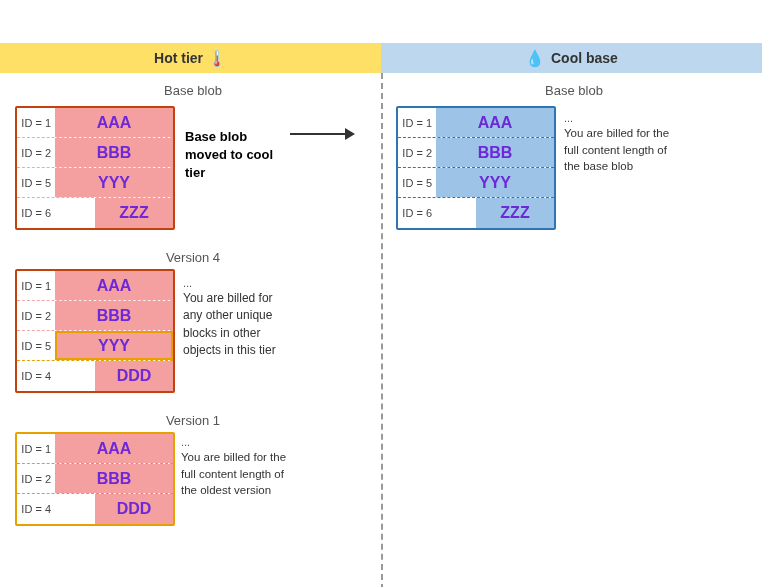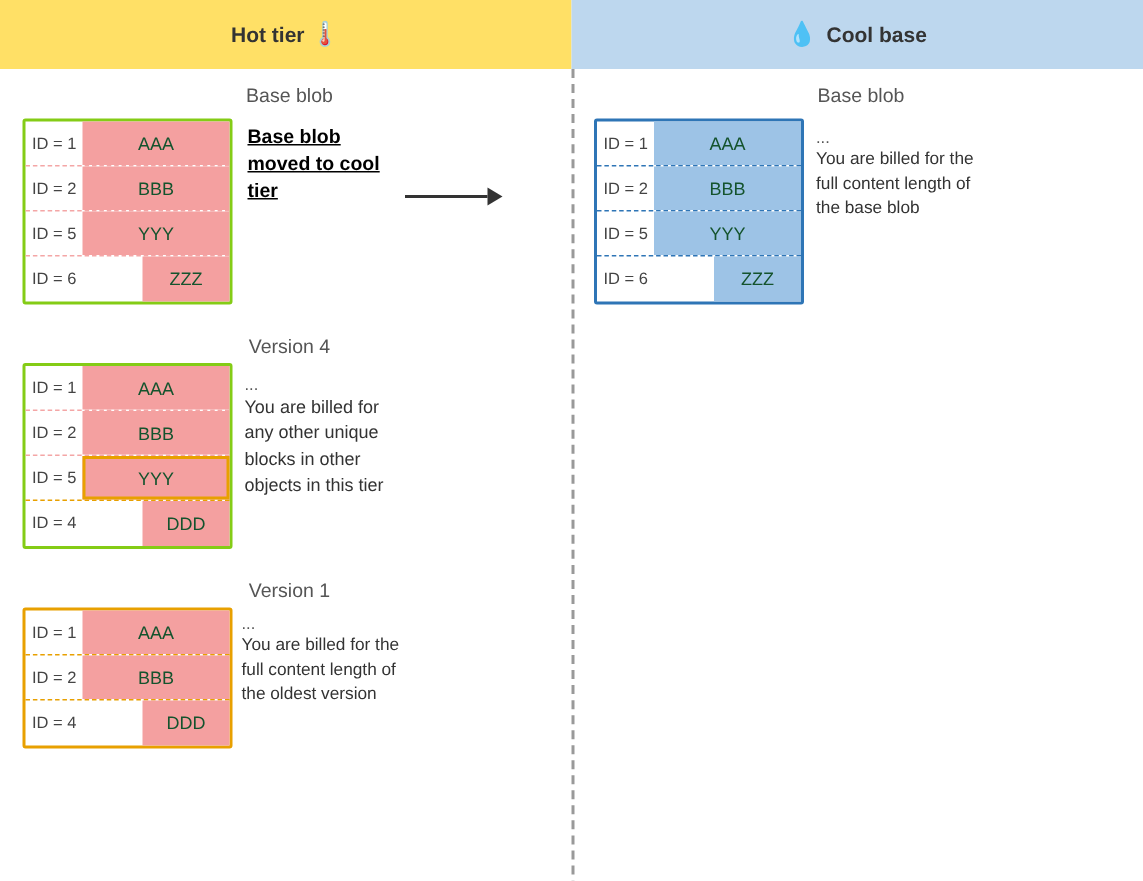--- a/index.html
+++ b/index.html
@@ -8,21 +8,22 @@
       height: 587px;
       font-family: 'Segoe UI', Arial, sans-serif;
       font-size: 13px;
       background: #fff;
       overflow: hidden;
     }
 
     
     .header {
       display: flex;
-      height: 46px;
+      height: 30px;
+      margin-top: 43px;
     }
     .header-hot {
       background: #FFE066;
       flex: 1;
       display: flex;
       align-items: center;
       justify-content: center;
       font-weight: 600;
       font-size: 14px;
       color: #333;
@@ -76,23 +77,23 @@
     }
     .blob-title {
       text-align: center;
       font-size: 13px;
       color: #555;
       margin-bottom: 4px;
     }
 
     
     .blob-table {
-      border: 2px solid #84cc16;
+      border: 2px solid #c2410c;
       border-radius: 2px;
-      width: 140px;
+      width: 160px;
     }
     .blob-table.orange-border {
       border-color: #E8A000;
     }
     .blob-table.blue-border {
       border-color: #2E75B6;
     }
 
     .blob-row {
       display: flex;
@@ -125,22 +126,23 @@
       padding-right: 4px;
       flex-shrink: 0;
     }
     .row-cell {
       background: #F4A0A0;
       flex: 1;
       display: flex;
       align-items: center;
       justify-content: center;
       height: 100%;
-      font-size: 12px;
-      color: #14532d;
+      font-size: 16px;
+      color: #6d28d9;
+      font-weight: bold;
     }
     .row-cell.blue-cell {
       background: #9DC3E6;
     }
 
     
     .hot-base-blob-area {
       display: flex;
       align-items: flex-start;
       margin-bottom: 20px;
@@ -216,21 +218,21 @@
               <span class="row-id">ID = 5</span>
               <div class="row-cell">YYY</div>
             </div>
             <div class="blob-row">
               <span class="row-id">ID = 6</span>
               <div class="row-cell">ZZZ</div>
             </div>
           </div>
         </div>
 
-        <div style="display:flex; align-items:flex-end; margin-left:10px; margin-top:3px;text-decoration:underline;">
+        <div style="display:flex; align-items:flex-start; margin-left:10px; margin-top:22px;">
           <div style="font-weight:700; font-size:13px; color:#000; line-height:1.4; width:105px;">Base blob moved to cool tier</div>
           <div style="display:flex; align-items:center;">
             <div style="width:55px; height:2px; background:#333;"></div>
             <div style="width:0; height:0; border-top:6px solid transparent; border-bottom:6px solid transparent; border-left:10px solid #333;"></div>
           </div>
         </div>
       </div>
     </div>
 
     <div class="blob-section">

